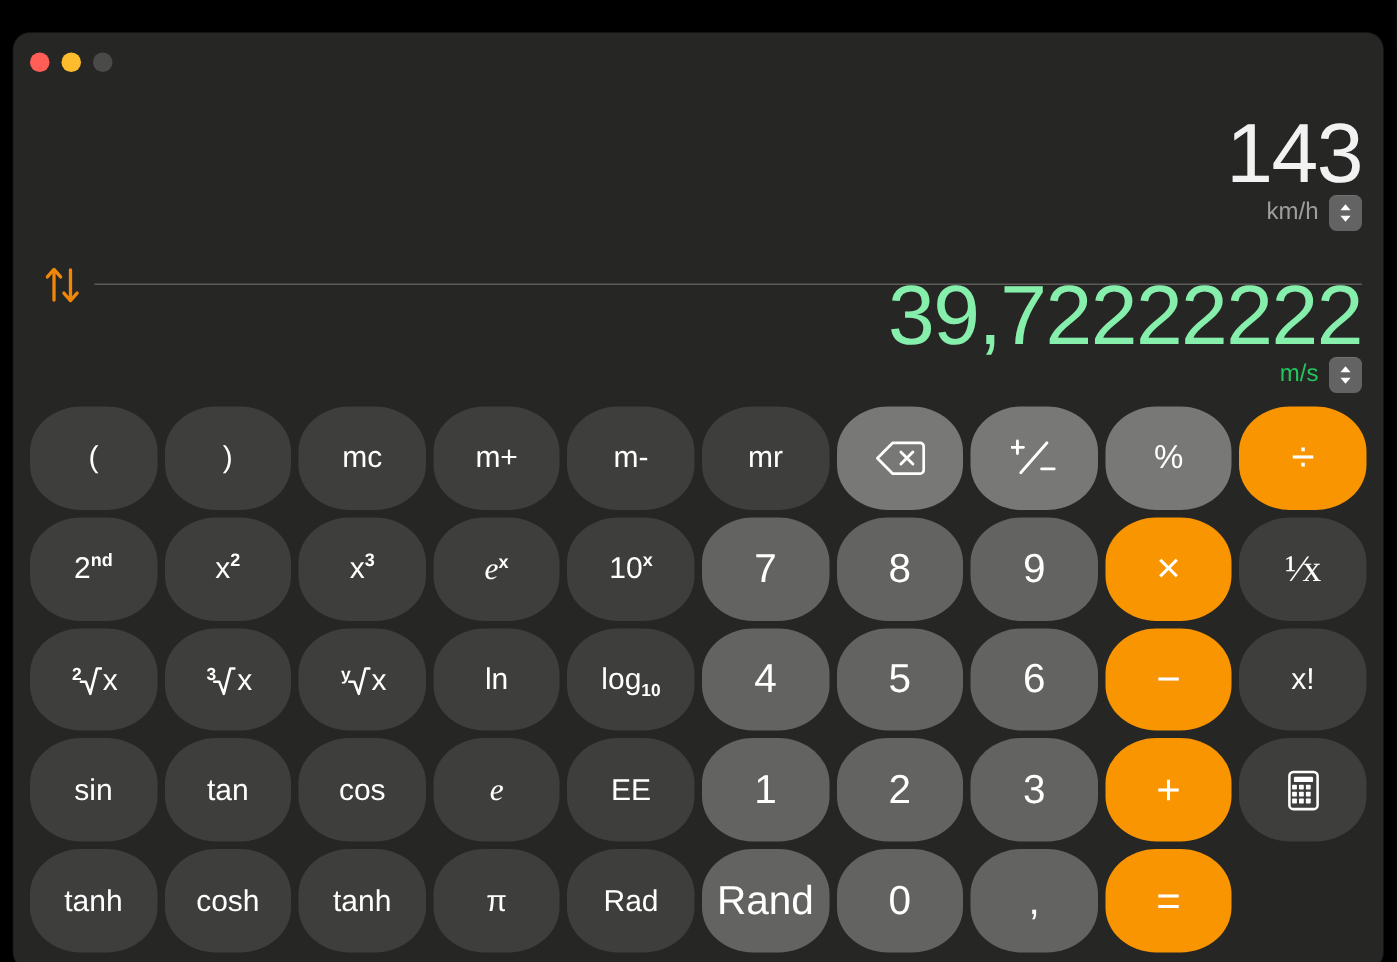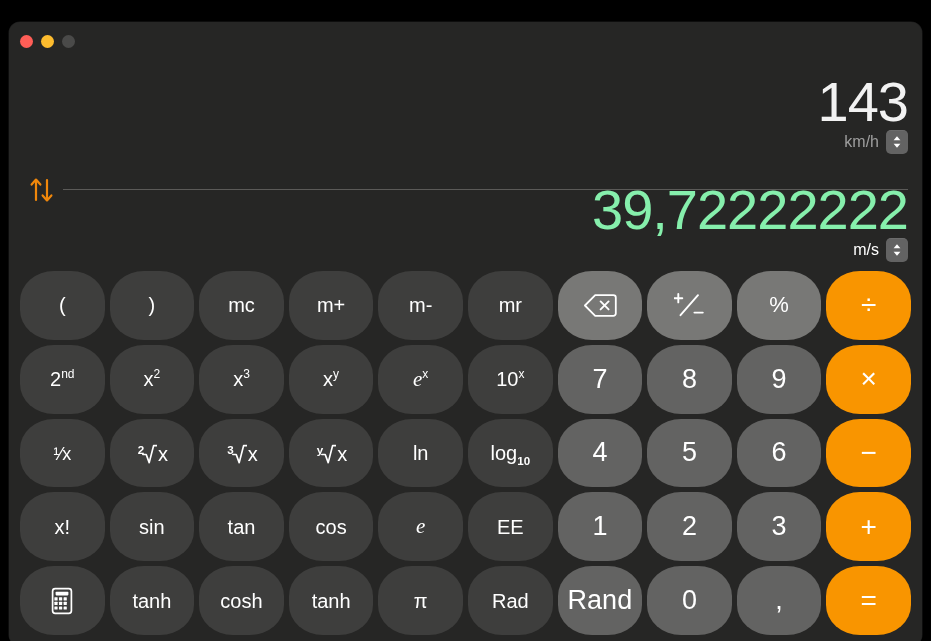--- a/index.html
+++ b/index.html
@@ -49,21 +49,21 @@
     white-space:nowrap;
   }
   .primary .big-value   { font-size:56px; color:#F2F2F2; }
   .secondary .big-value { font-size:56px; color:#86efac; }
 
   .unit-row {
     display:flex; align-items:center; justify-content:flex-end;
     gap:7px; margin-top:0;
   }
   .unit-label { font-size:16px; color:#9E9E9E; }
-  .secondary .unit-label { color:#ffffff; }
+  .secondary .unit-label { color:#22c55e; }
 
   .stepper {
     width:22px; height:24px;
     background:#636363;
     border-radius:5px;
     display:flex; flex-direction:column;
     align-items:center; justify-content:center;
     gap:2px;
     box-shadow:0 0.5px 0 rgba(255,255,255,0.12) inset;
   }
@@ -112,25 +112,25 @@
   .key.num    { background:#636362; }
   .key.op     { background:#F99500; }
 
   .key.op     { font-size:28px; font-weight:400; }
   .key.num    { font-size:27px; font-weight:400; }
   .key.fn     { font-size:20px; }
   .key.util   { font-size:22px; }
 
   .key .lbl { display:inline-block; }
   .key .it  { font-style:italic; font-family:"Liberation Serif", serif; font-size:21px; }
-  sup.exp { font-size:0.60em; vertical-align:super; line-height:0; font-weight:400; }
+  sup.exp { font-size:0.60em; vertical-align:super; line-height:0; font-weight:700; }
   sub.sub { font-size:0.58em; vertical-align:sub; line-height:0; font-weight:600; }
   .rad { display:inline-flex; align-items:center; }
   .rad .idx { font-size:0.58em; vertical-align:super; line-height:0; position:relative; top:-4px; right:-2px; font-weight:600; }
-  .frac { font-size:18px; }
+  .frac { font-size:25px;font-family:Liberation Serif, serif; }
   .key svg { display:block; }
 </style>
 </head>
 <body>
 
 <div id="window">
 
   <div id="titlebar">
     <div class="lights">
       <div class="light close"></div>
@@ -226,23 +226,20 @@
         <span class="lbl"><span>÷</span></span>
       </div>
       <div class="key fn">
         <span class="lbl"><span>2</span><sup class="exp">nd</sup></span>
       </div>
       <div class="key fn">
         <span class="lbl"><span>x</span><sup class="exp">2</sup></span>
       </div>
       <div class="key fn">
         <span class="lbl"><span>x</span><sup class="exp">3</sup></span>
-      </div>
-      <div class="key fn">
-        <span class="lbl"><span>x</span><sup class="exp">y</sup></span>
       </div>
       <div class="key fn">
         <span class="lbl"><span class="it">e</span><sup class="exp">x</sup></span>
       </div>
       <div class="key fn">
         <span class="lbl"><span>10</span><sup class="exp">x</sup></span>
       </div>
       <div class="key num">
         <span class="lbl"><span>7</span></span>
       </div>

